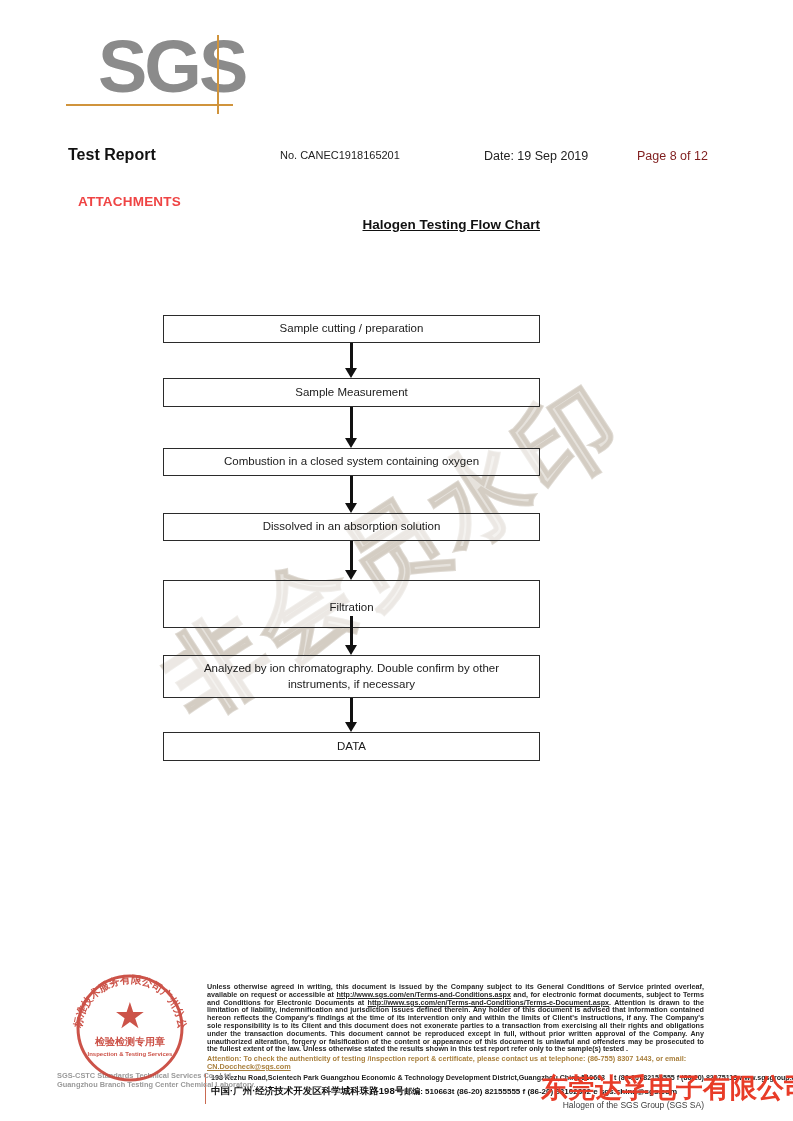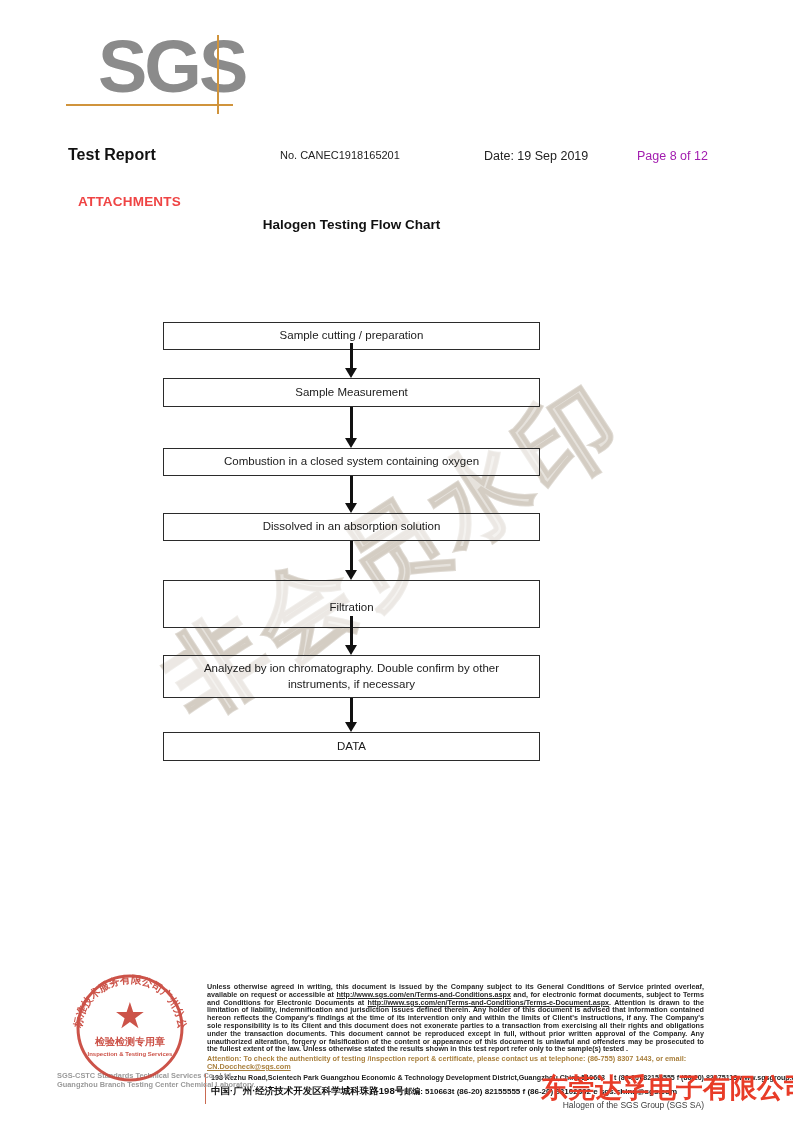--- a/index.html
+++ b/index.html
@@ -10,25 +10,25 @@
   .logo-text{position:absolute;left:98px;top:30px;font-size:74px;font-weight:900;
              color:#8b8b8b;letter-spacing:-3px;line-height:1;
              font-family:"Liberation Sans",sans-serif;transform:scaleY(1.0);}
   .logo-hline{position:absolute;left:66px;top:104px;width:167px;height:2px;background:#d0943c;}
   .logo-vline{position:absolute;left:217px;top:35px;width:2px;height:79px;background:#d0943c;}
 
   
   .hdr-title{position:absolute;left:68px;top:146px;font-size:16px;font-weight:bold;color:#111;}
   .hdr-no{position:absolute;left:280px;top:149px;font-size:11px;color:#222;}
   .hdr-date{position:absolute;left:484px;top:149px;font-size:12.5px;color:#222;}
-  .hdr-page{position:absolute;left:637px;top:149px;font-size:12.5px;color:#a21caf;}
+  .hdr-page{position:absolute;left:637px;top:149px;font-size:12.5px;color:#7f1d1d;}
 
   .attachments{position:absolute;left:78px;top:194px;font-size:13.5px;font-weight:bold;color:#ef4444;letter-spacing:.2px;}
-  .chart-title{position:absolute;left:163px;top:217px;width:377px;text-align:center;
-               font-size:13.5px;font-weight:bold;color:#111;}
+  .chart-title{position:absolute;left:163px;top:217px;width:377px;text-align:right;
+               font-size:13.5px;font-weight:bold;color:#111;text-decoration:underline;}
 
   
   .watermark{position:absolute;left:395px;top:552px;transform:translate(-50%,-50%) rotate(-33deg);
              font-size:98px;font-weight:bold;white-space:nowrap;letter-spacing:6px;
              color:rgba(206,198,186,0.50);-webkit-text-stroke:2px rgba(196,188,175,0.55);
              z-index:1;pointer-events:none;}
 
   
   .flow-box{position:absolute;left:163px;width:377px;border:1.4px solid #2b2b2b;background:rgba(255,255,255,0.55);
             display:flex;align-items:center;justify-content:center;text-align:center;
@@ -73,21 +73,21 @@
   <div class="hdr-no">No. CANEC1918165201</div>
   <div class="hdr-date">Date: 19 Sep 2019</div>
   <div class="hdr-page">Page 8 of 12</div>
 
   <div class="attachments">ATTACHMENTS</div>
   <div class="chart-title">Halogen Testing Flow Chart</div>
 
   <div class="watermark">非会员水印</div>
 
   <div id="flowchart">
-      <div class="flow-box" style="top: 315px; height: 28px; margin-top: 7px;">Sample cutting / preparation</div>
+      <div class="flow-box" style="top: 315px; height: 28px;">Sample cutting / preparation</div>
       <div class="flow-line" style="top: 343px; height: 26px;"></div>
       <div class="flow-head" style="top: 368px;"></div>
       <div class="flow-box" style="top: 378px; height: 29px;">Sample Measurement</div>
       <div class="flow-line" style="top: 407px; height: 32px;"></div>
       <div class="flow-head" style="top: 438px;"></div>
       <div class="flow-box" style="top: 448px; height: 28px;">Combustion in a closed system containing oxygen</div>
       <div class="flow-line" style="top: 476px; height: 28px;"></div>
       <div class="flow-head" style="top: 503px;"></div>
       <div class="flow-box" style="top: 513px; height: 28px;">Dissolved in an absorption solution</div>
       <div class="flow-line" style="top: 541px; height: 30px;"></div>

